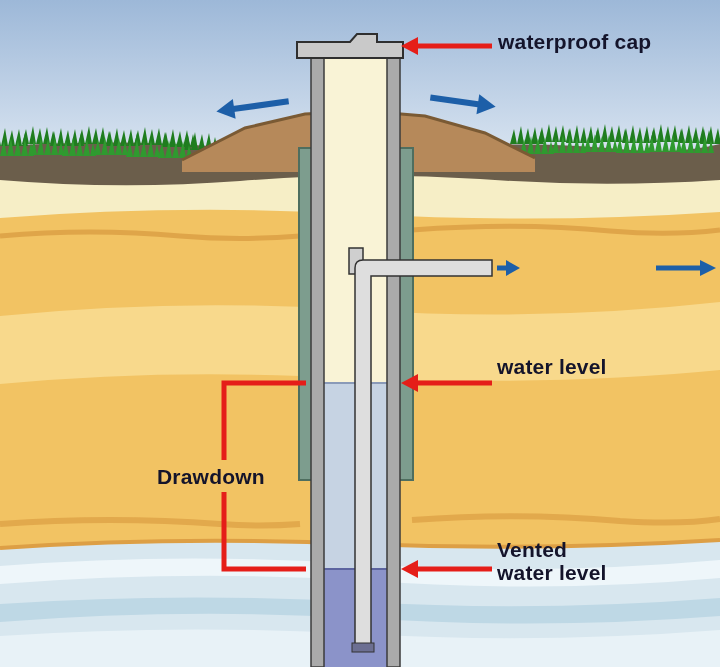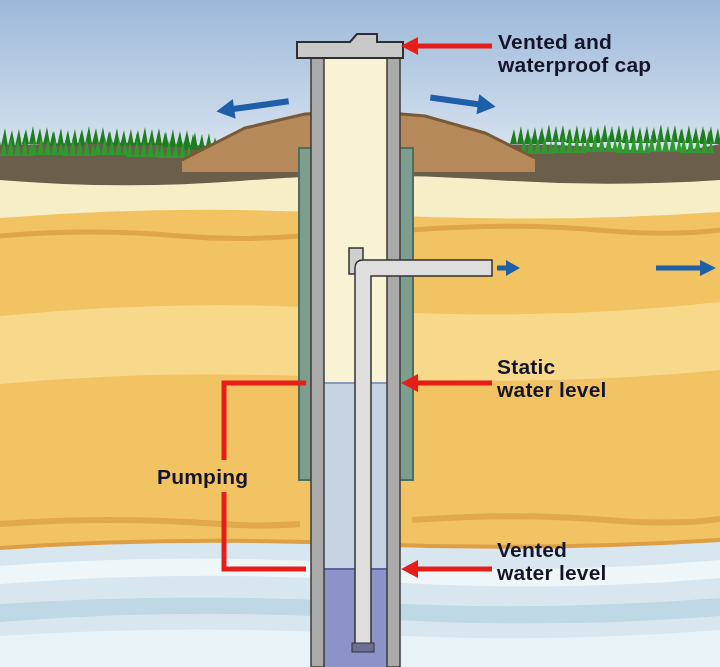--- a/index.html
+++ b/index.html
@@ -128,30 +128,28 @@
       <polygon points="520,268 506,260 506,276"></polygon>
         <rect x="497" y="265.5" width="11" height="5"></rect>
     </g>
     <g fill="#1d5fa8">
       <polygon points="716,268 700,260 700,276"></polygon>
         <rect x="656" y="265.5" width="46" height="5"></rect>
     </g>
   </svg>
 
   <div class="label" style="left:498px;top:30px">
-    <div>Vented and</div>
     <div>waterproof cap</div>
   </div>
 
 
   <div class="label" style="left:497px;top:355px">
-    <div>Static</div>
     <div>water level</div>
   </div>
 
-  <div class="label" style="left:157px;top:465px">Pumping</div>
+  <div class="label" style="left:157px;top:465px">Drawdown</div>
 
   <div class="label" style="left:497px;top:538px">
     <div>Vented</div>
     <div>water level</div>
   </div>
 
 </div>
 
 </body></html>

